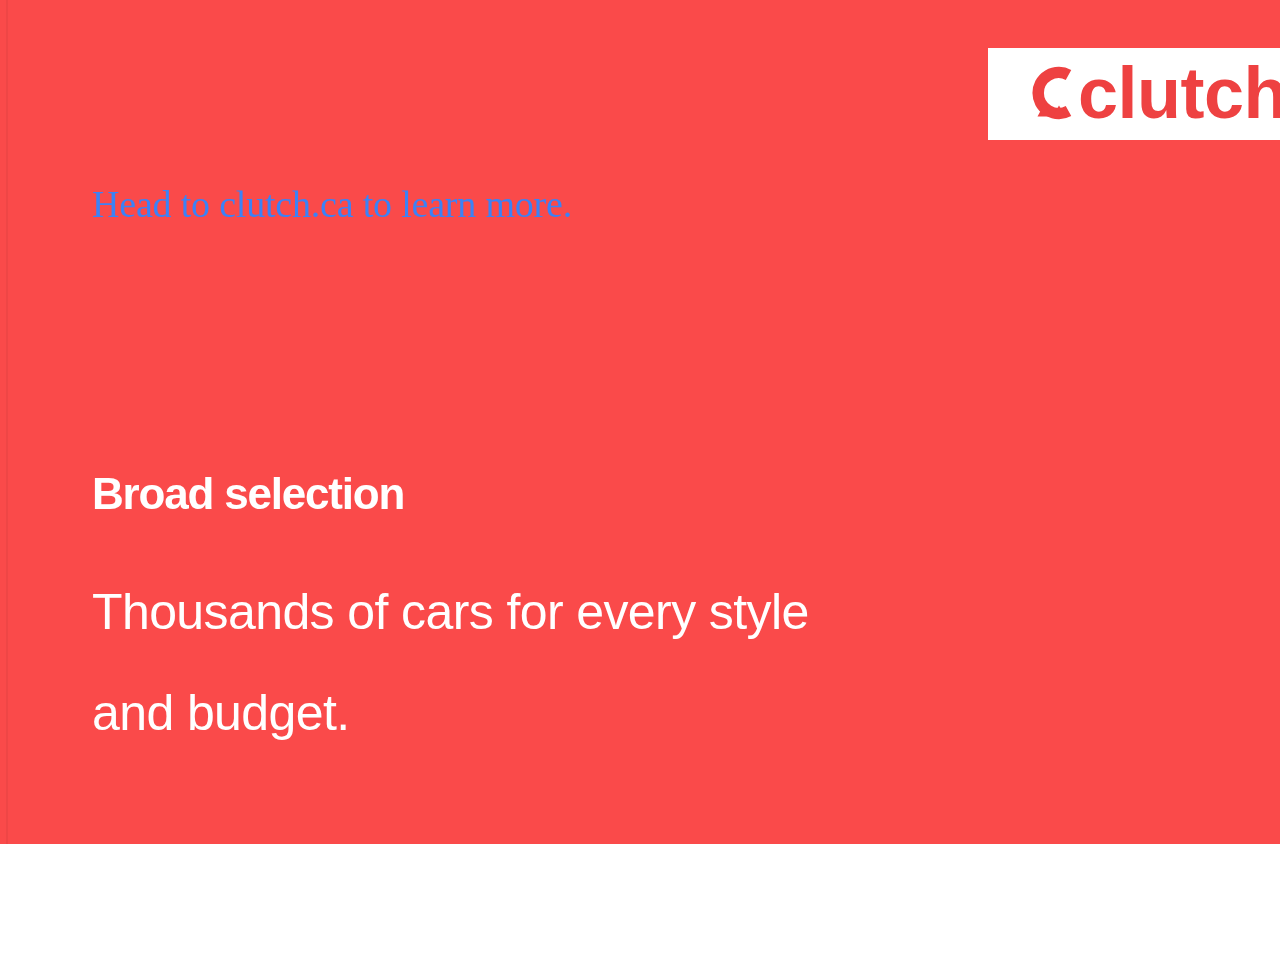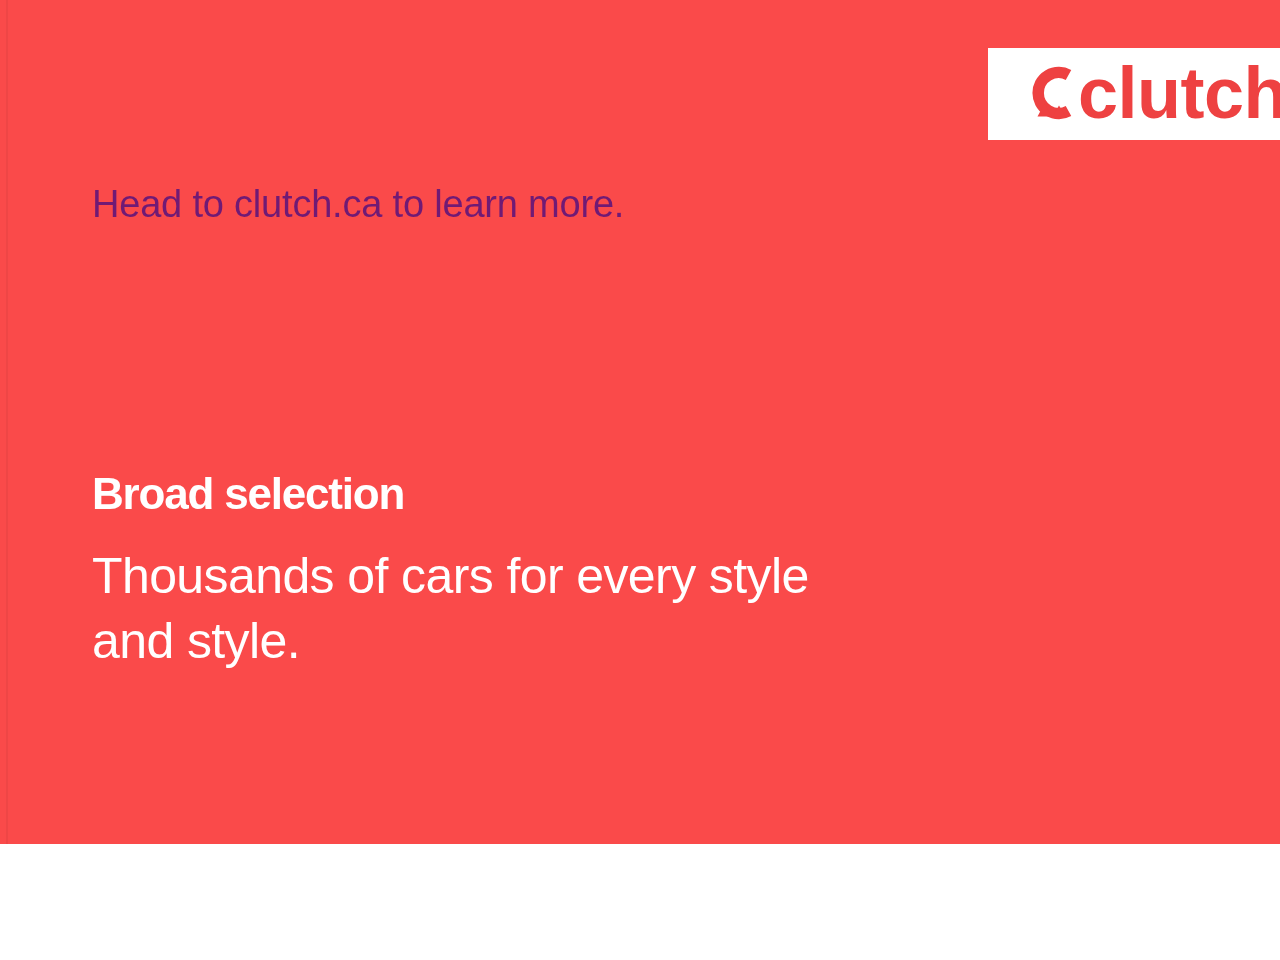--- a/index.html
+++ b/index.html
@@ -79,24 +79,25 @@
     margin-left: 2px;
   }
 
   
   .kicker {
     position: absolute;
     left: 92px;
     top: 182px;
     font-size: 38px;
     font-weight: 400;
-    color: #701a75;
+    color: #3b82f6;
     letter-spacing: -0.2px;
     line-height: 1.2;
     white-space: nowrap;
+    font-family: Liberation Serif, serif;
   }
 
   .headline {
     position: absolute;
     left: 92px;
     top: 440px;
     font-size: 44px;
     font-weight: 700;
     color: #ffffff;
     letter-spacing: -1.2px;
@@ -108,21 +109,21 @@
     position: absolute;
     left: 92px;
     top: 544px;
     font-size: 50px;
     font-weight: 400;
     color: #ffffff;
     letter-spacing: -0.6px;
     line-height: 65px;
     max-width: 960px;
   }
-  .subcopy-line { display: block; white-space: nowrap; }
+  .subcopy-line { display: block; white-space: nowrap; margin-top: 36px; }
 </style>
 </head>
 <body>
 
 <div class="slide">
 
   <div class="bg"></div>
   <div class="edge-seam-left"></div>
 
   <div class="logo-plate">
@@ -140,17 +141,17 @@
       <span class="logo-word">clutch</span>
     </div>
   </div>
 
   <div class="kicker">Head to clutch.ca to learn more.</div>
 
   <h1 class="headline">Broad selection</h1>
 
   <div class="subcopy">
     <span class="subcopy-line">Thousands of cars for every style</span>
-    <span class="subcopy-line">and style.</span>
+    <span class="subcopy-line">and budget.</span>
   </div>
 
   <div class="edge-seam-bottom"></div>
 </div>
 
 </body></html>

